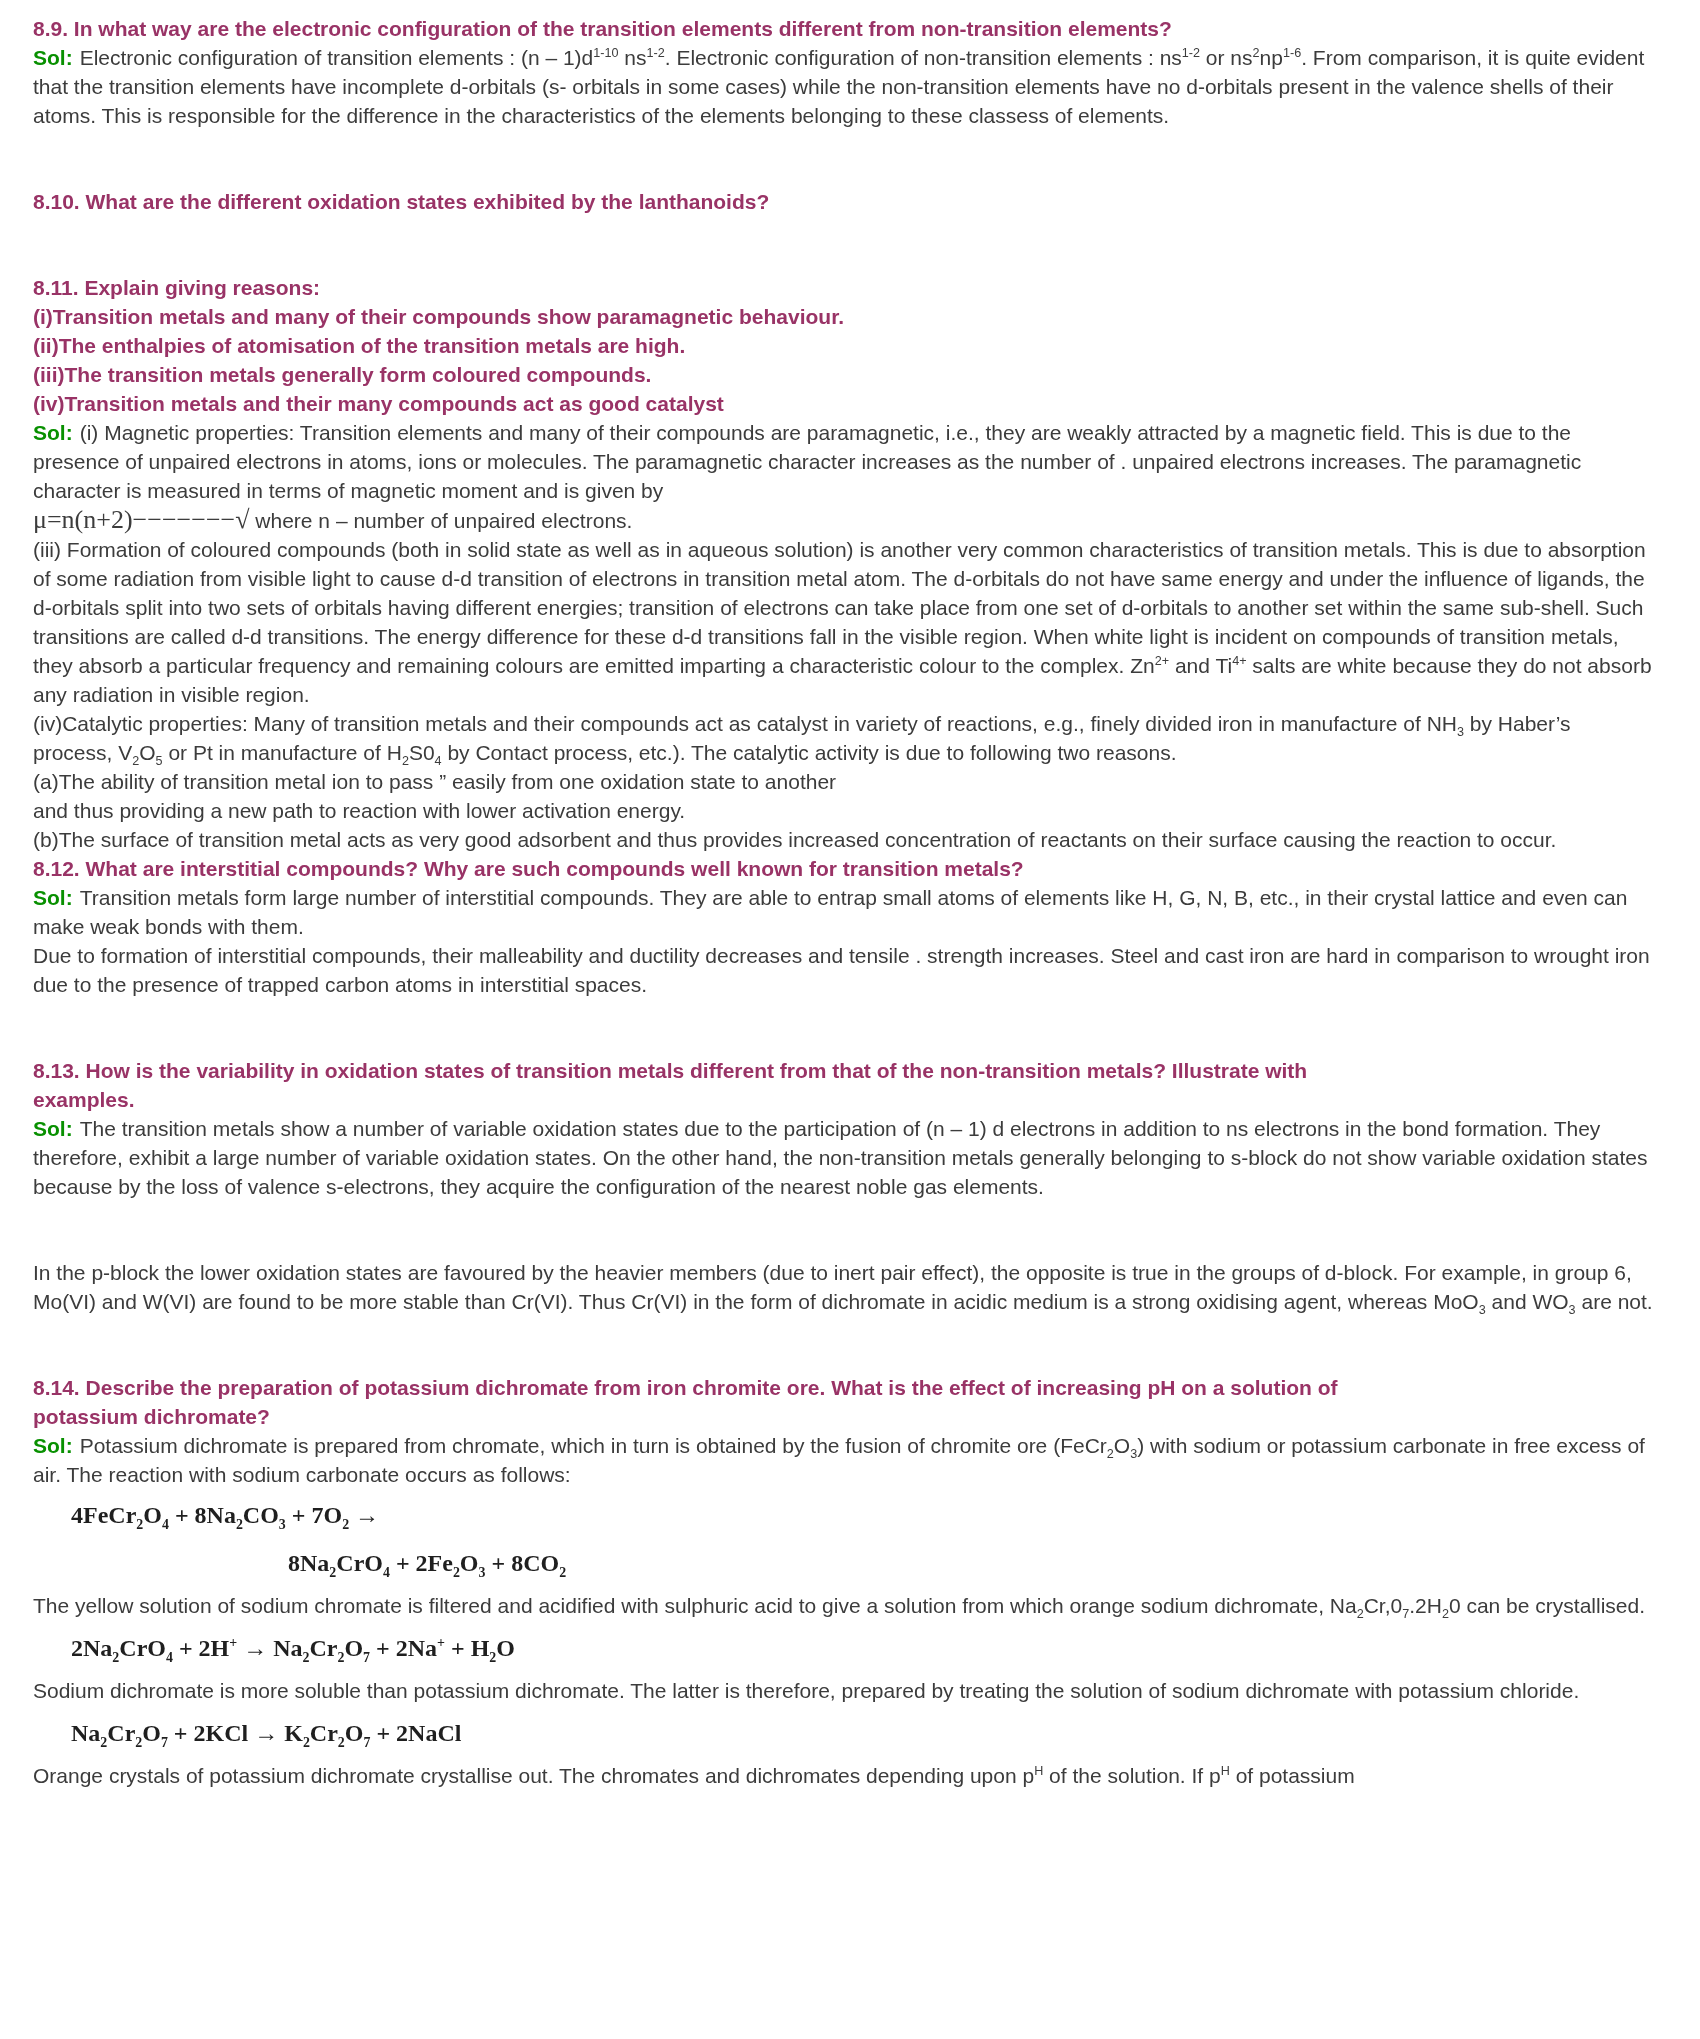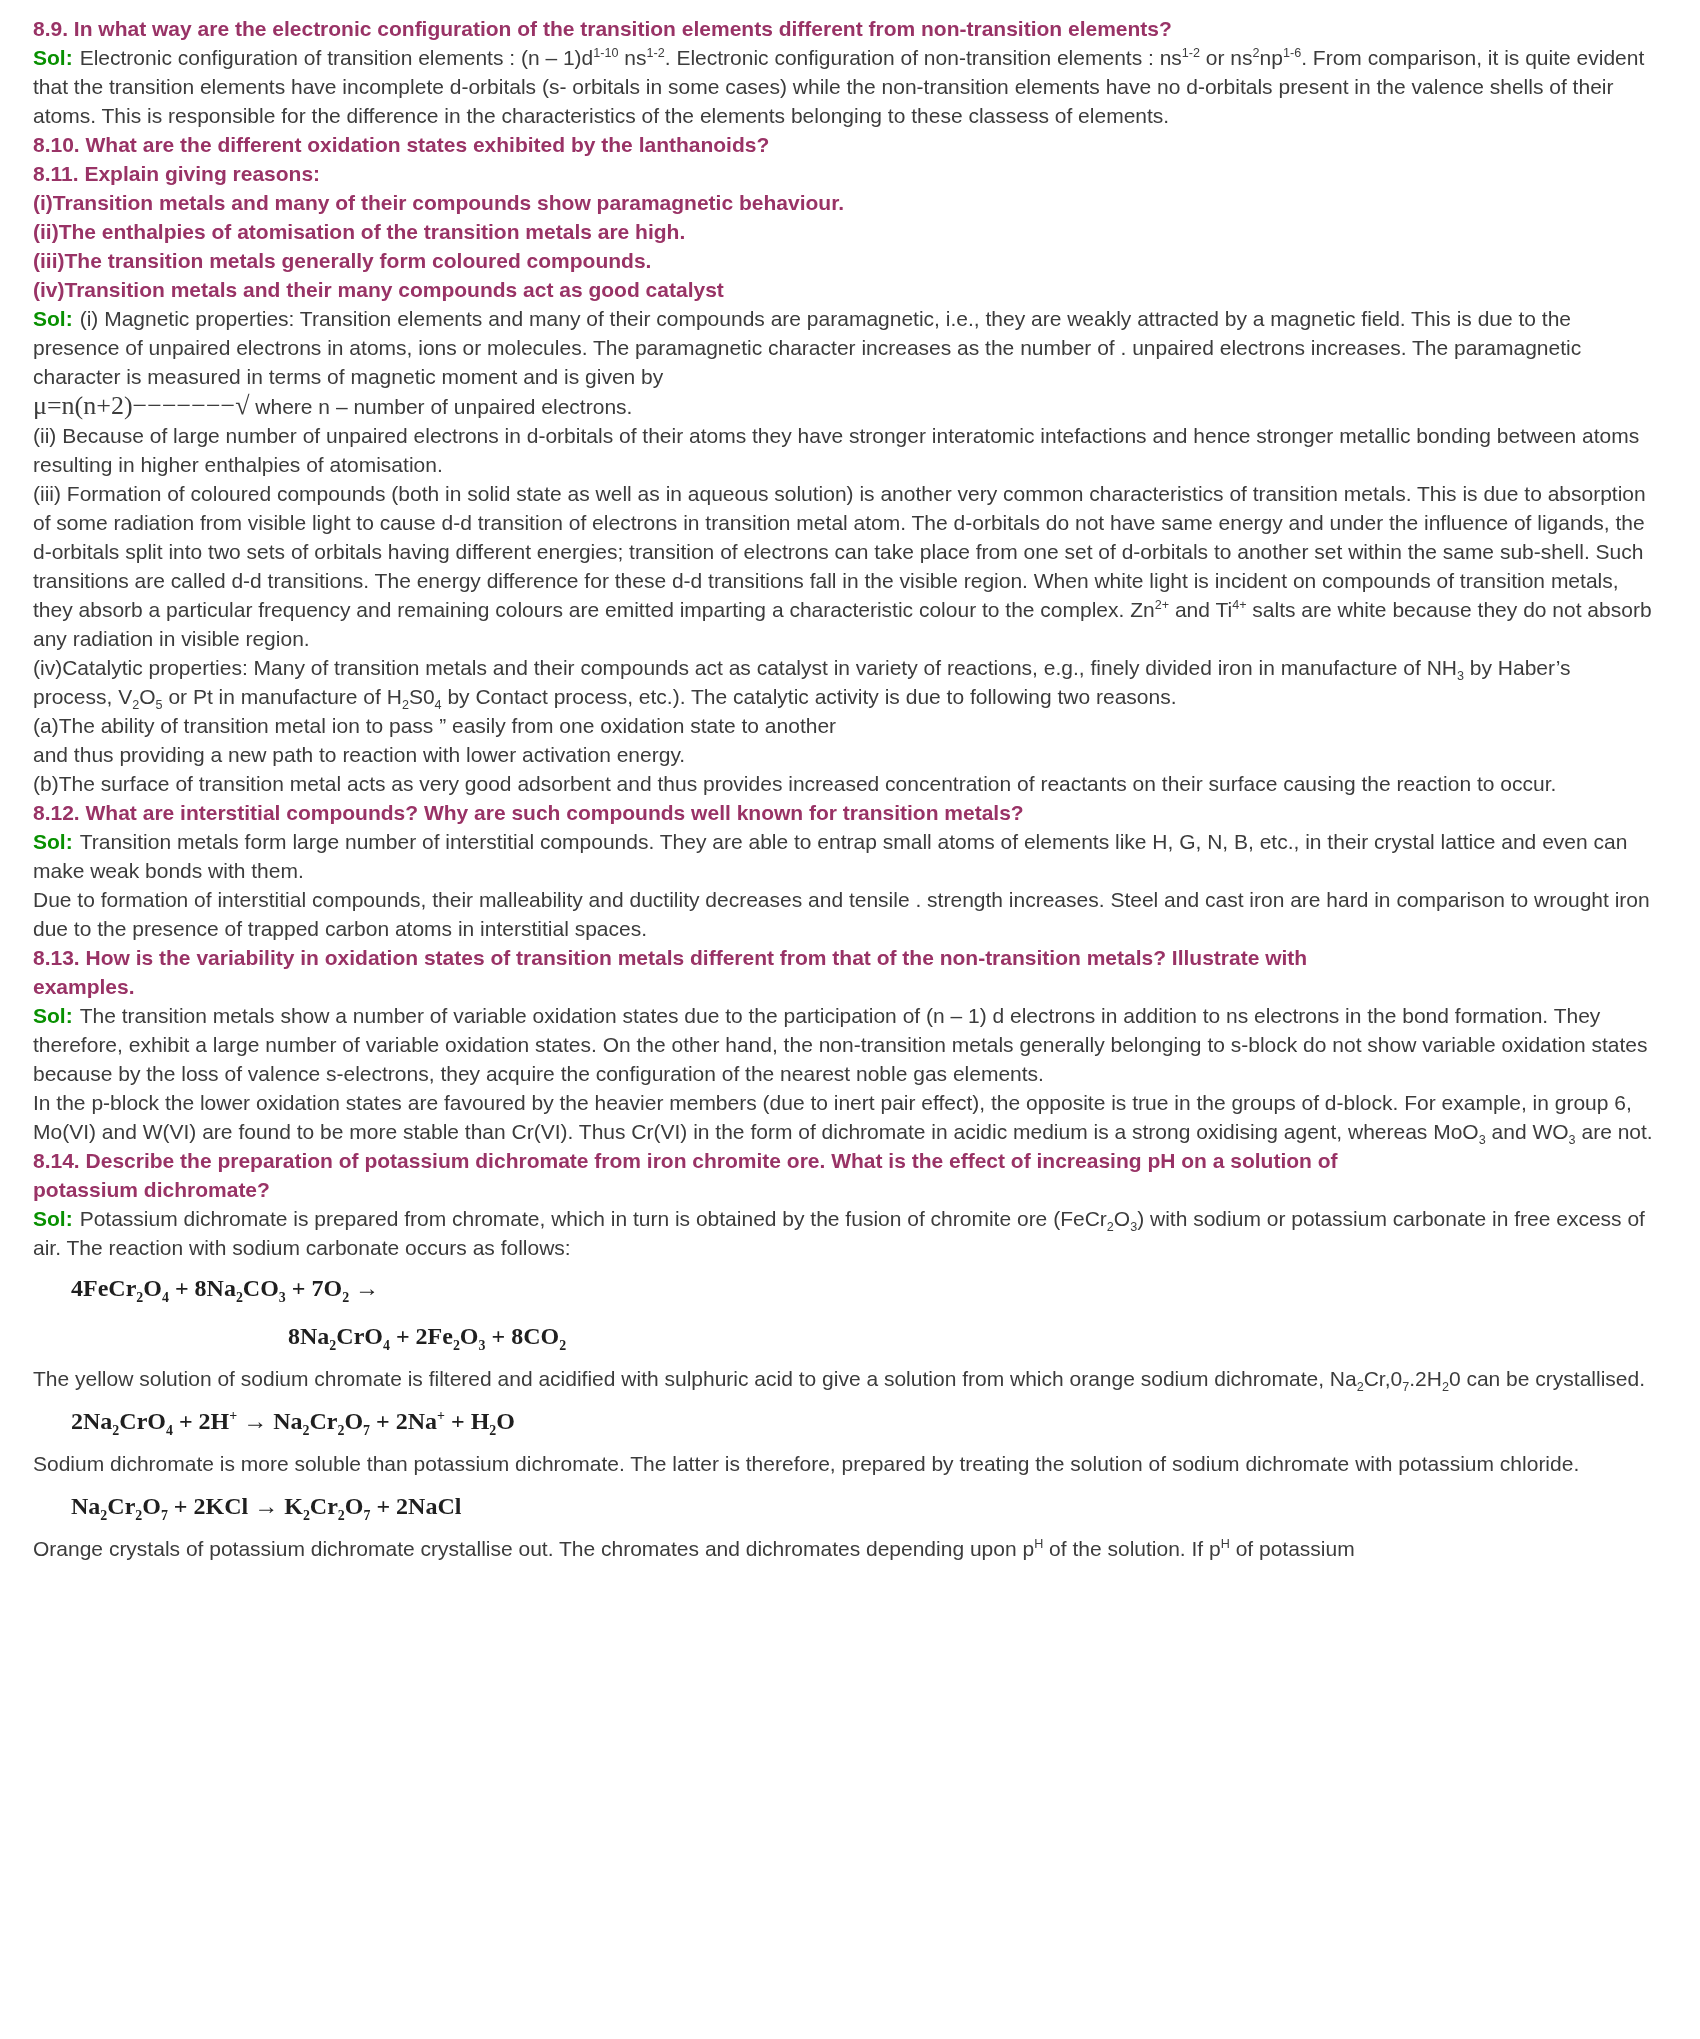--- a/index.html
+++ b/index.html
@@ -40,41 +40,40 @@
   .eq {
     font-family: "Liberation Serif", serif;
     font-weight: bold;
     font-size: 24px;
     line-height: 40px;
     color: var(--eq-color);
     margin: 8px 0 8px 38px;
   }
   .eq sub, .eq sup { font-size: 58%; }
   .eq-indent { margin-left: 255px; margin-top: 0; }
-  .mt-gap { }
+  .mt-gap { margin-top: 57px; }
   .mt-sm { margin-top: 6px; }
 </style>
 </head>
 <body>
 
 <div class="page">
 
   <p class="q">8.9. In what way are the electronic configuration of the transition elements different from non-transition elements?</p>
   <p class="body-p"><span class="sol">Sol:</span><span><span>Electronic configuration of transition elements : (n – 1)d</span><sup>1-10</sup><span> ns</span><sup>1-2</sup><span>. Electronic configuration of non-transition elements : ns</span><sup>1-2</sup><span> or ns</span><sup>2</sup><span>np</span><sup>1-6</sup><span>. From comparison, it is quite evident that the transition elements have incomplete d-orbitals (s- orbitals in some cases) while the non-transition elements have no d-orbitals present in the valence shells of their atoms. This is responsible for the difference in the characteristics of the elements belonging to these classess of elements.</span></span></p>
 
   <p class="q mt-gap">8.10. What are the different oxidation states exhibited by the lanthanoids?</p>
 
   <p class="q mt-gap">8.11. Explain giving reasons:</p>
   <p class="q">(i)Transition metals and many of their compounds show paramagnetic behaviour.</p>
   <p class="q">(ii)The enthalpies of atomisation of the transition metals are high.</p>
   <p class="q">(iii)The transition metals generally form coloured compounds.</p>
   <p class="q">(iv)Transition metals and their many compounds act as good catalyst</p>
   <p class="body-p"><span class="sol">Sol:</span><span><span>(i) Magnetic properties: Transition elements and many of their compounds are paramagnetic, i.e., they are weakly attracted by a magnetic field. This is due to the presence of unpaired electrons in atoms, ions or molecules. The paramagnetic character increases as the number of . unpaired electrons increases. The paramagnetic character is measured in terms of magnetic moment and is given by</span></span></p>
   <p class="body-p"><span><span class="serif">μ=n(n+2)−−−−−−−√</span><span> where n – number of unpaired electrons.</span></span></p>
-  <p class="body-p"><span><span>(ii) Because of large number of unpaired electrons in d-orbitals of their atoms they have stronger interatomic intefactions and hence stronger metallic bonding between atoms resulting in higher enthalpies of atomisation.</span></span></p>
   <p class="body-p"><span><span>(iii) Formation of coloured compounds (both in solid state as well as in aqueous solution) is another very common characteristics of transition metals. This is due to absorption of some radiation from visible light to cause d-d transition of electrons in transition metal atom. The d-orbitals do not have same energy and under the influence of ligands, the d-orbitals split into two sets of orbitals having different energies; transition of electrons can take place from one set of d-orbitals to another set within the same sub-shell. Such transitions are called d-d transitions. The energy difference for these d-d transitions fall in the visible region. When white light is incident on compounds of transition metals, they absorb a particular frequency and remaining colours are emitted imparting a characteristic colour to the complex. Zn</span><sup>2+</sup><span> and Ti</span><sup>4+</sup><span> salts are white because they do not absorb any radiation in visible region.</span></span></p>
   <p class="body-p"><span><span>(iv)Catalytic properties: Many of transition metals and their compounds act as catalyst in variety of reactions, e.g., finely divided iron in manufacture of NH</span><sub>3</sub><span> by Haber’s process, V</span><sub>2</sub><span>O</span><sub>5</sub><span> or Pt in manufacture of H</span><sub>2</sub><span>S0</span><sub>4</sub><span> by Contact process, etc.). The catalytic activity is due to following two reasons.</span></span></p>
   <p class="body-p"><span><span>(a)The ability of transition metal ion to pass ” easily from one oxidation state to another</span></span></p>
   <p class="body-p"><span><span>and thus providing a new path to reaction with lower activation energy.</span></span></p>
   <p class="body-p"><span><span>(b)The surface of transition metal acts as very good adsorbent and thus provides increased concentration of reactants on their surface causing the reaction to occur.</span></span></p>
 
   <p class="q">8.12. What are interstitial compounds? Why are such compounds well known for transition metals?</p>
   <p class="body-p"><span class="sol">Sol:</span><span><span>Transition metals form large number of interstitial compounds. They are able to entrap small atoms of elements like H, G, N, B, etc., in their crystal lattice and even can make weak bonds with them.</span></span></p>
   <p class="body-p"><span><span>Due to formation of interstitial compounds, their malleability and ductility decreases and tensile . strength increases. Steel and cast iron are hard in comparison to wrought iron due to the presence of trapped carbon atoms in interstitial spaces.</span></span></p>
 

